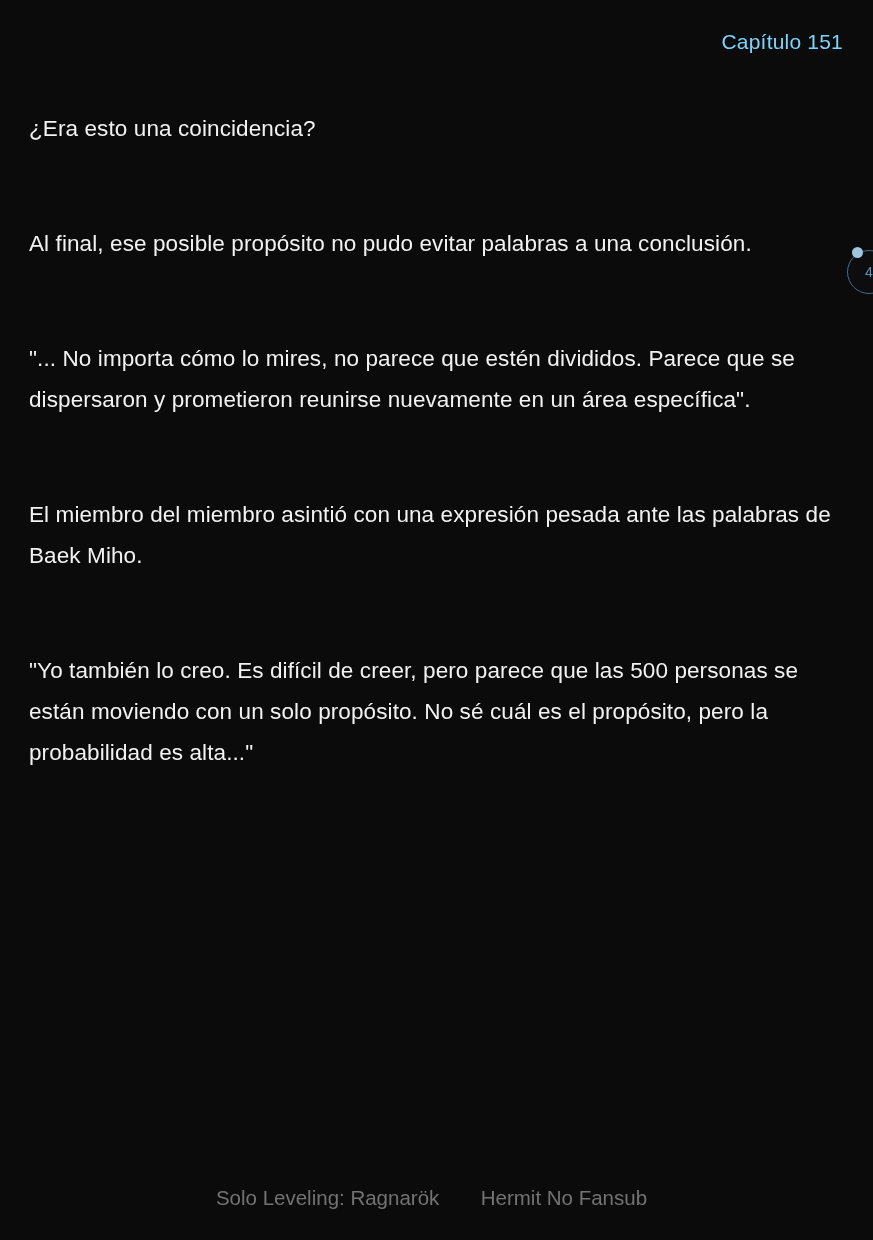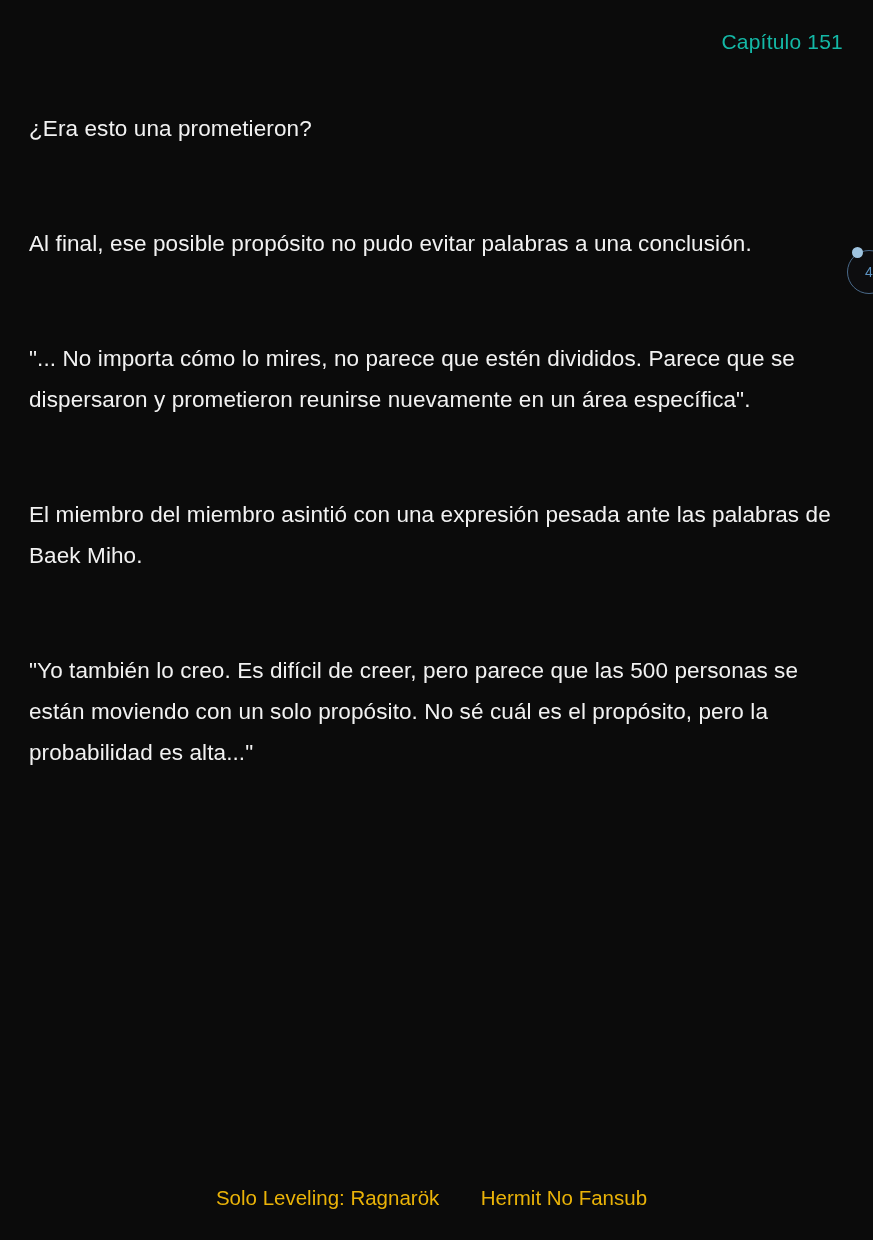--- a/index.html
+++ b/index.html
@@ -13,21 +13,21 @@
     position: relative;
     width: 873px;
     height: 1240px;
     background: #0b0b0b;
     overflow: hidden;
   }
   .chapter-header {
     position: absolute;
     top: 30px;
     right: 30px;
-    color: #14b8a6;
+    color: #7dd3fc;
     font-size: 21px;
     letter-spacing: 0.2px;
     text-align: right;
   }
   .content {
     position: absolute;
     top: 108px;
     left: 29px;
     width: 816px;
   }
@@ -37,21 +37,21 @@
     line-height: 41px;
     margin-bottom: 74px;
     letter-spacing: 0.1px;
   }
   .footer {
     position: absolute;
     bottom: 30px;
     left: 0;
     width: 873px;
     text-align: center;
-    color: #eab308;
+    color: #737373;
     font-size: 20.5px;
     padding-right: 10px;
   }
   .footer span.sep { display: inline-block; width: 30px; }
   .float-badge {
     position: absolute;
     top: 250px;
     right: -18px;
     width: 44px;
     height: 44px;
@@ -75,21 +75,21 @@
   }
 </style>
 </head>
 <body>
 
 <div class="page">
 
   <div class="chapter-header">Capítulo 151</div>
 
   <div class="content">
-    <p class="para">¿Era esto una prometieron?</p>
+    <p class="para">¿Era esto una coincidencia?</p>
     <p class="para">Al final, ese posible propósito no pudo evitar palabras a una conclusión.</p>
     <p class="para">"... No importa cómo lo mires, no parece que estén divididos. Parece que se dispersaron y prometieron reunirse nuevamente en un área específica".</p>
     <p class="para">El miembro del miembro asintió con una expresión pesada ante las palabras de Baek Miho.</p>
     <p class="para">"Yo también lo creo. Es difícil de creer, pero parece que las 500 personas se están moviendo con un solo propósito. No sé cuál es el propósito, pero la probabilidad es alta..."</p>
   </div>
 
   <div class="float-badge">
     <span class="dot"></span>
     <span>4</span>
   </div>

